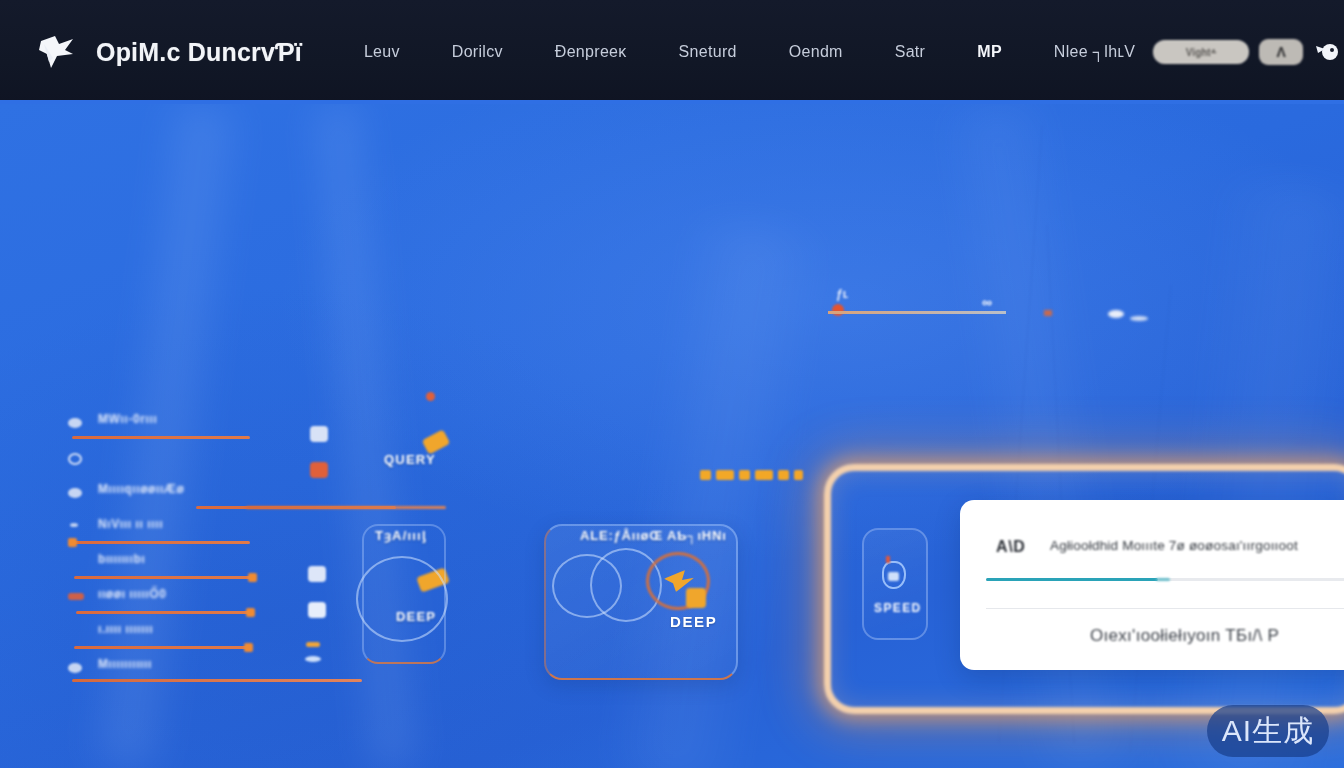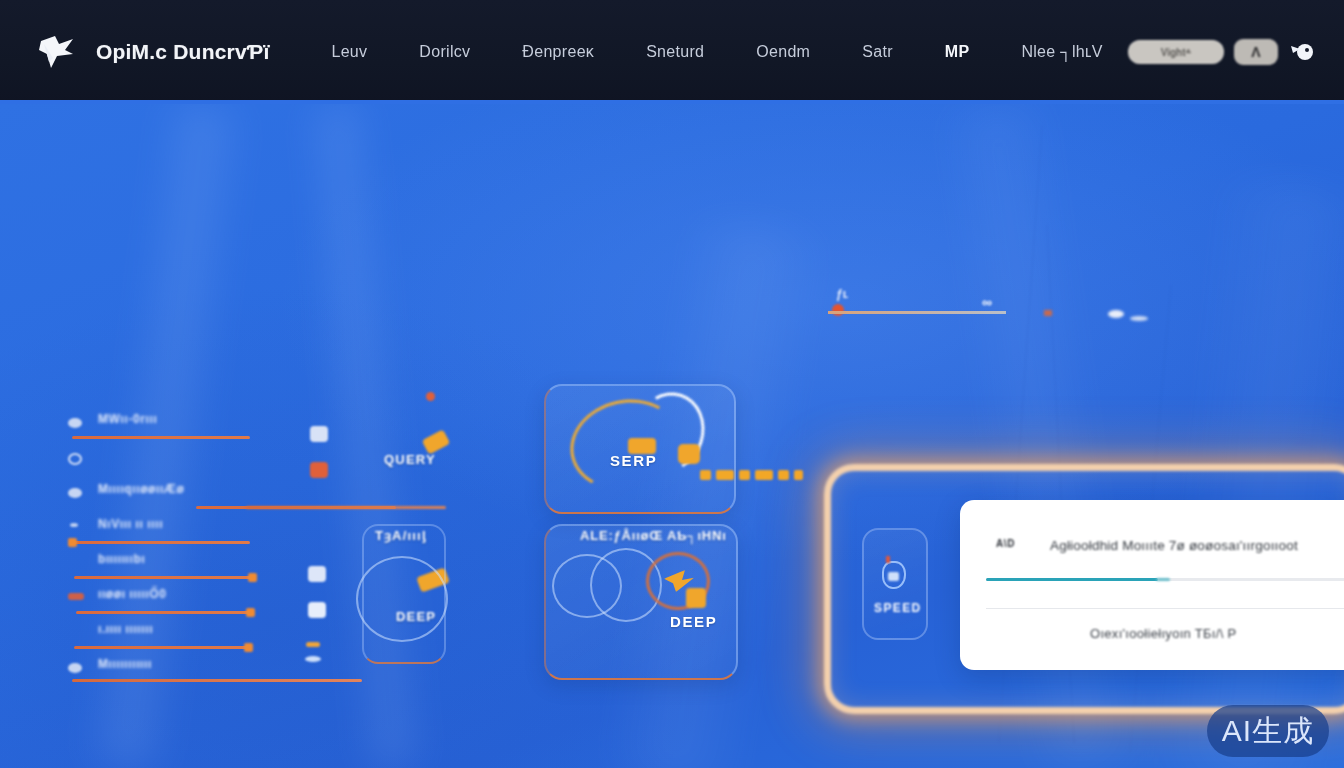--- a/index.html
+++ b/index.html
@@ -42,21 +42,21 @@
   .logo-wrap {
     width: 46px; height: 46px;
     display: flex; align-items: center; justify-content: center;
     flex: 0 0 auto;
   }
   .logo-wrap svg { display: block; filter: blur(0.35px); }
 
   .brand {
     margin-left: 16px;
     color: #f2f4f8;
-    font-size: 21px;
+    font-size: 25px;
     font-weight: 700;
     letter-spacing: 0.2px;
     white-space: nowrap;
     filter: blur(0.55px);
     text-shadow: 0 0 1px rgba(255,255,255,.35);
   }
 
   .nav {
     display: flex;
     align-items: center;
@@ -432,21 +432,21 @@
   .info-panel {
     position: absolute;
     left: 960px; top: 396px;
     width: 420px; height: 170px;
     background: #ffffff;
     border-radius: 14px 0 0 14px;
     box-shadow: 0 8px 26px rgba(10,35,90,.22);
   }
   .ip-left {
     position: absolute; left: 36px; top: 38px;
-    color: #2b2f36; font-size: 10px; font-weight: 700;
+    color: #2b2f36; font-size: 16px; font-weight: 700;
     letter-spacing: .6px;
     filter: blur(.8px);
   }
   .ip-title {
     position: absolute; left: 90px; top: 38px;
     color: #33383f; font-size: 13.5px;
     letter-spacing: .2px; white-space: nowrap;
     filter: blur(.8px);
   }
   .ip-progress-track {
@@ -463,21 +463,21 @@
   .ip-progress-nub {
     position: absolute; left: 196px; top: 78px;
     width: 14px; height: 2.5px; background: #6fc2cf; border-radius: 2px; filter: blur(.8px);
   }
   .ip-divider {
     position: absolute; left: 26px; top: 108px;
     width: 394px; height: 1px; background: #e6e8ec;
   }
   .ip-footer {
     position: absolute; left: 130px; top: 126px;
-    color: #3a3f47; font-size: 13px;
+    color: #3a3f47; font-size: 17px;
     letter-spacing: .3px; white-space: nowrap;
     filter: blur(.9px);
   }
 
   
   .ai-badge {
     position: absolute;
     left: 1207px; top: 705px;
     width: 122px; height: 52px;
     border-radius: 26px;
@@ -618,27 +618,20 @@
     <div class="tag" style="left:396px; top:505px;">DEEP</div>
 
     <div class="hline" style="left:246px; top:402px; width:200px;"></div>
     <div class="blob" style="left:424px; top:330px; width:24px; height:16px; border-radius:4px; transform:rotate(-28deg);"></div>
     <div class="blob" style="left:418px; top:468px; width:30px; height:16px; border-radius:4px; transform:rotate(-20deg);"></div>
     <div class="blob round" style="left:426px; top:288px; width:9px; height:9px; background:#e0603a;"></div>
 
     <div class="mini-card"></div>
     <div class="ellipse" style="left:356px; top:452px; width:92px; height:86px;"></div>
 
-    <div class="card card-serp bottom-warm">
-      <div class="arc" style="left:24px; top:14px; width:112px; height:90px; border-top-color:#edab34; border-left-color:#edab34; transform:rotate(-12deg);"></div>
-      <div class="arc" style="left:88px; top:6px; width:70px; height:80px; border-top-color:#ffffff; border-right-color:#ffffff; transform:rotate(18deg);"></div>
-      <div class="blob" style="left:82px; top:52px; width:28px; height:16px; border-radius:4px;"></div>
-      <div class="blob" style="left:132px; top:58px; width:22px; height:20px; border-radius:5px;"></div>
-      <div class="tag crisp" style="left:64px; top:66px;">SERP</div>
-    </div>
 
     <div class="dashes">
       <div class="dash sm"></div>
       <div class="dash"></div>
       <div class="dash sm"></div>
       <div class="dash"></div>
       <div class="dash sm"></div>
       <div class="dash" style="width:9px;"></div>
     </div>
 

